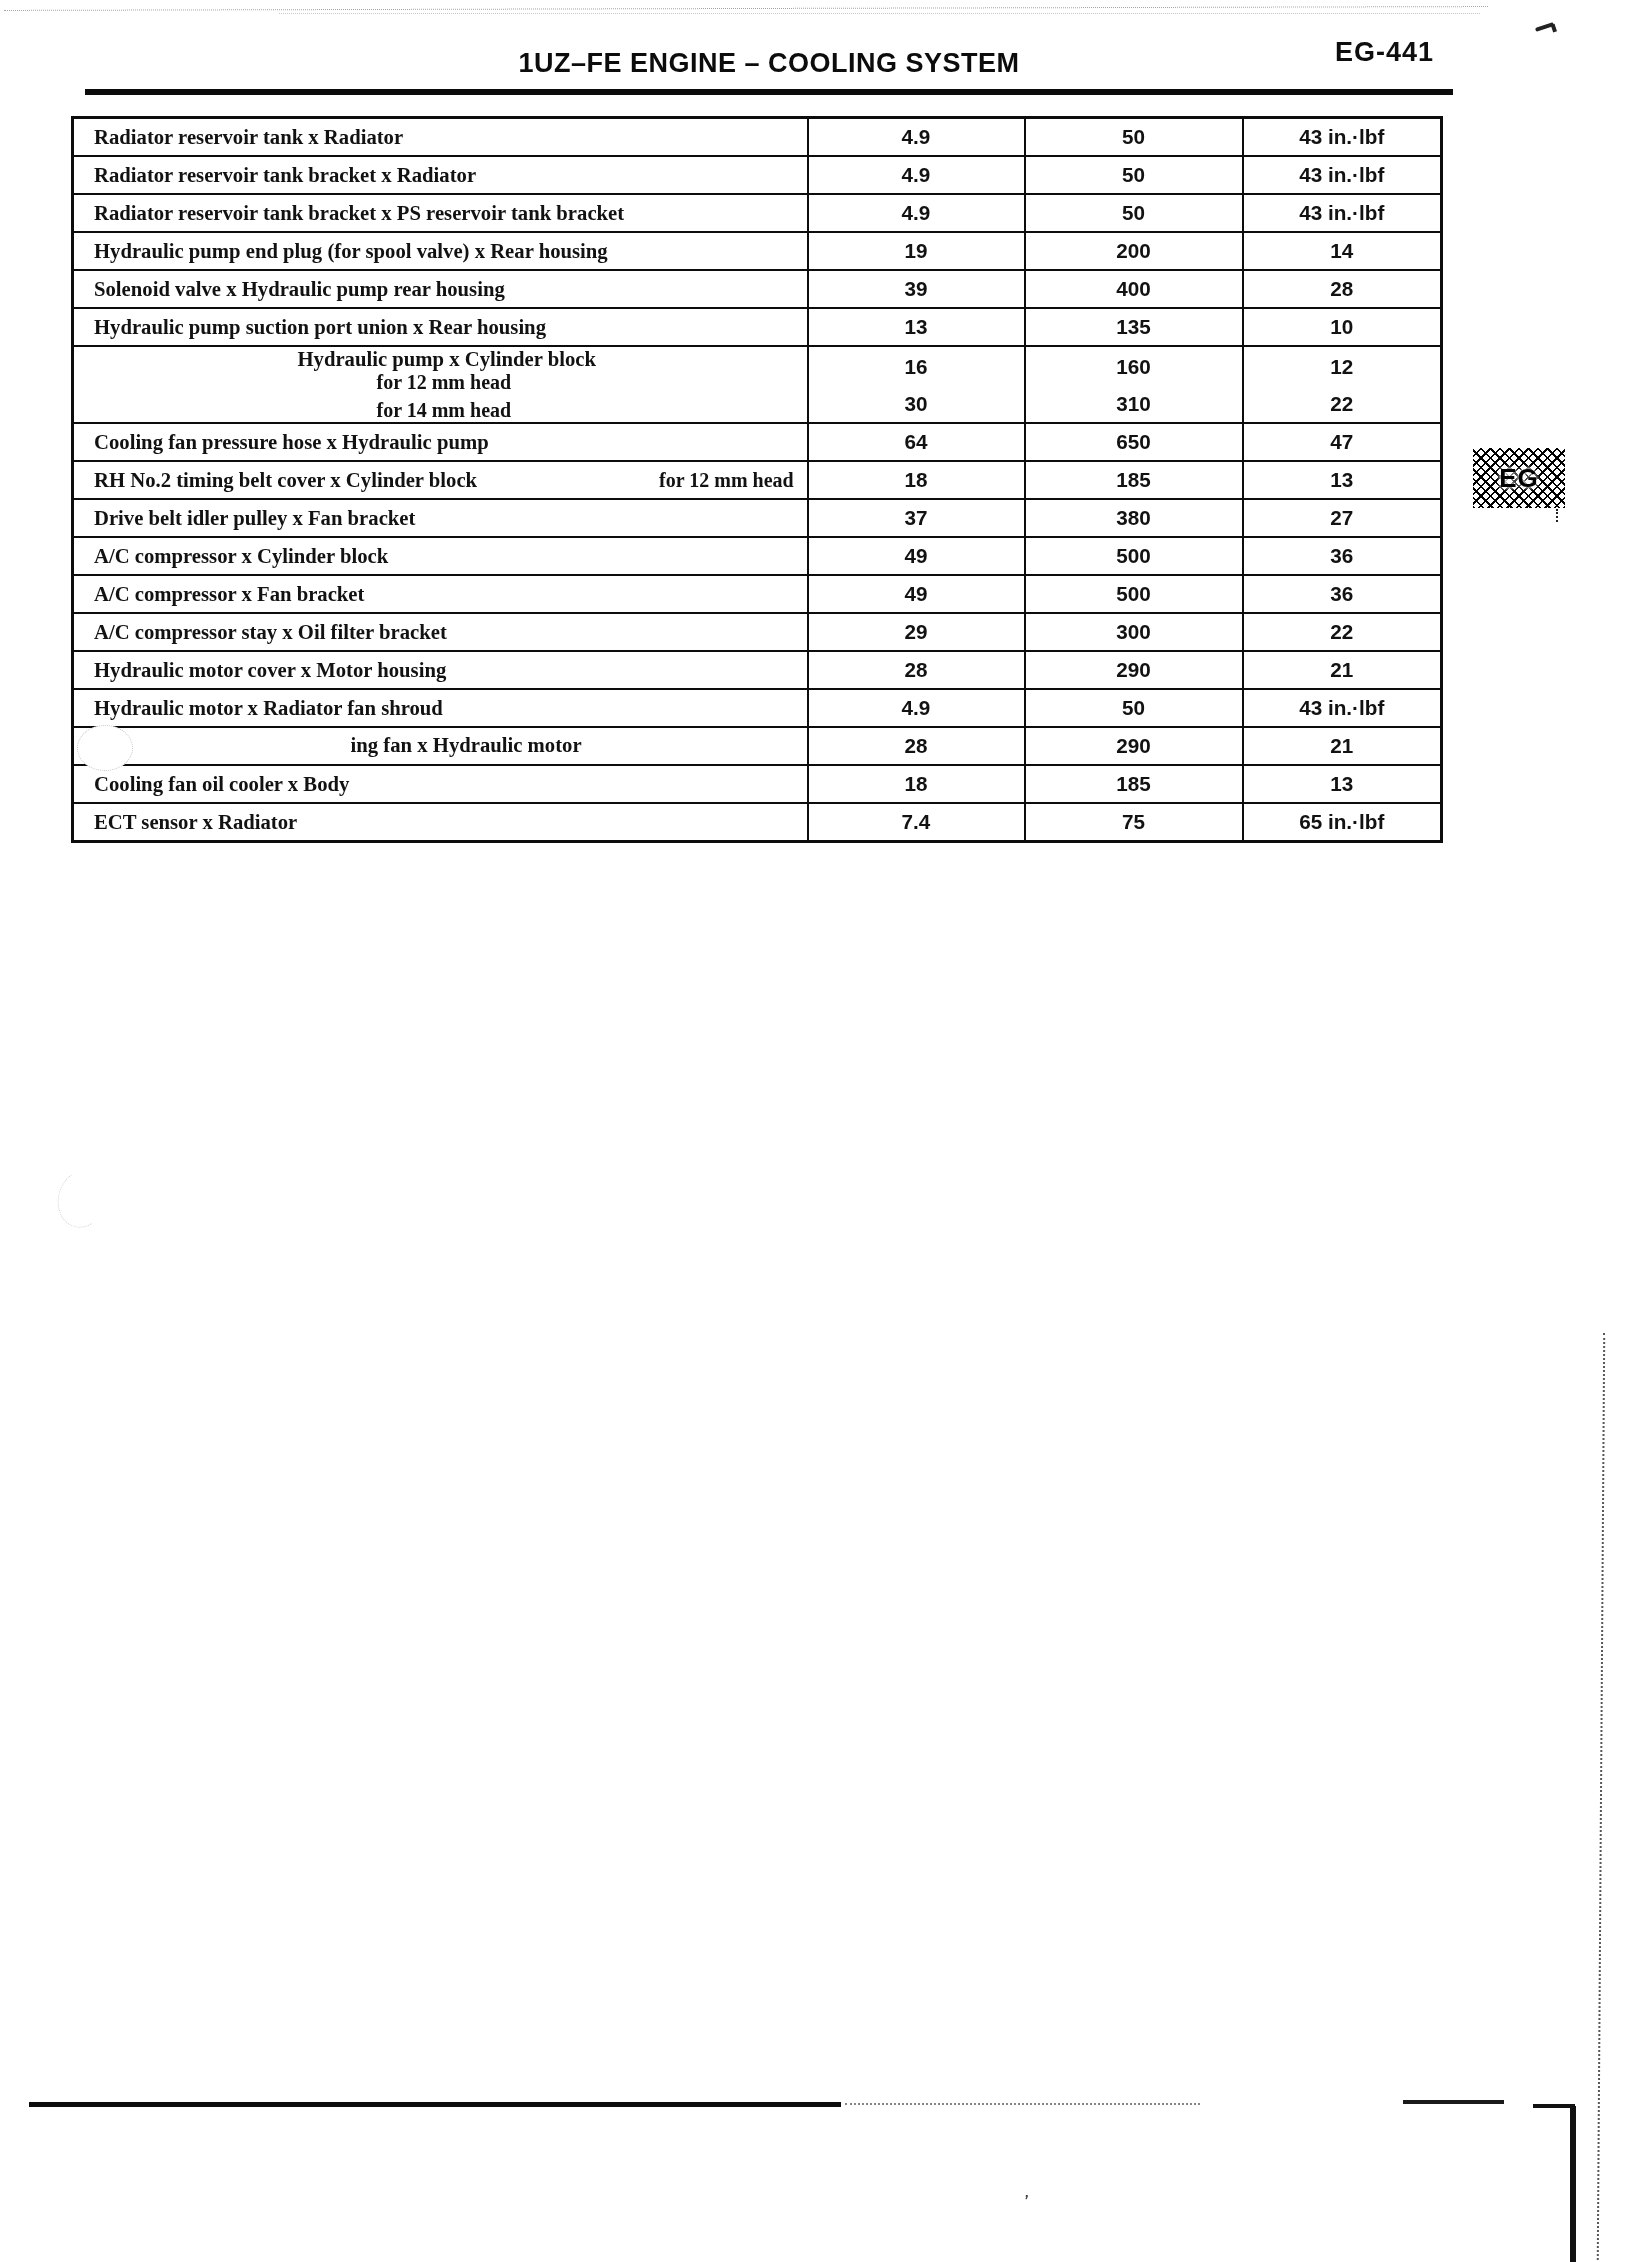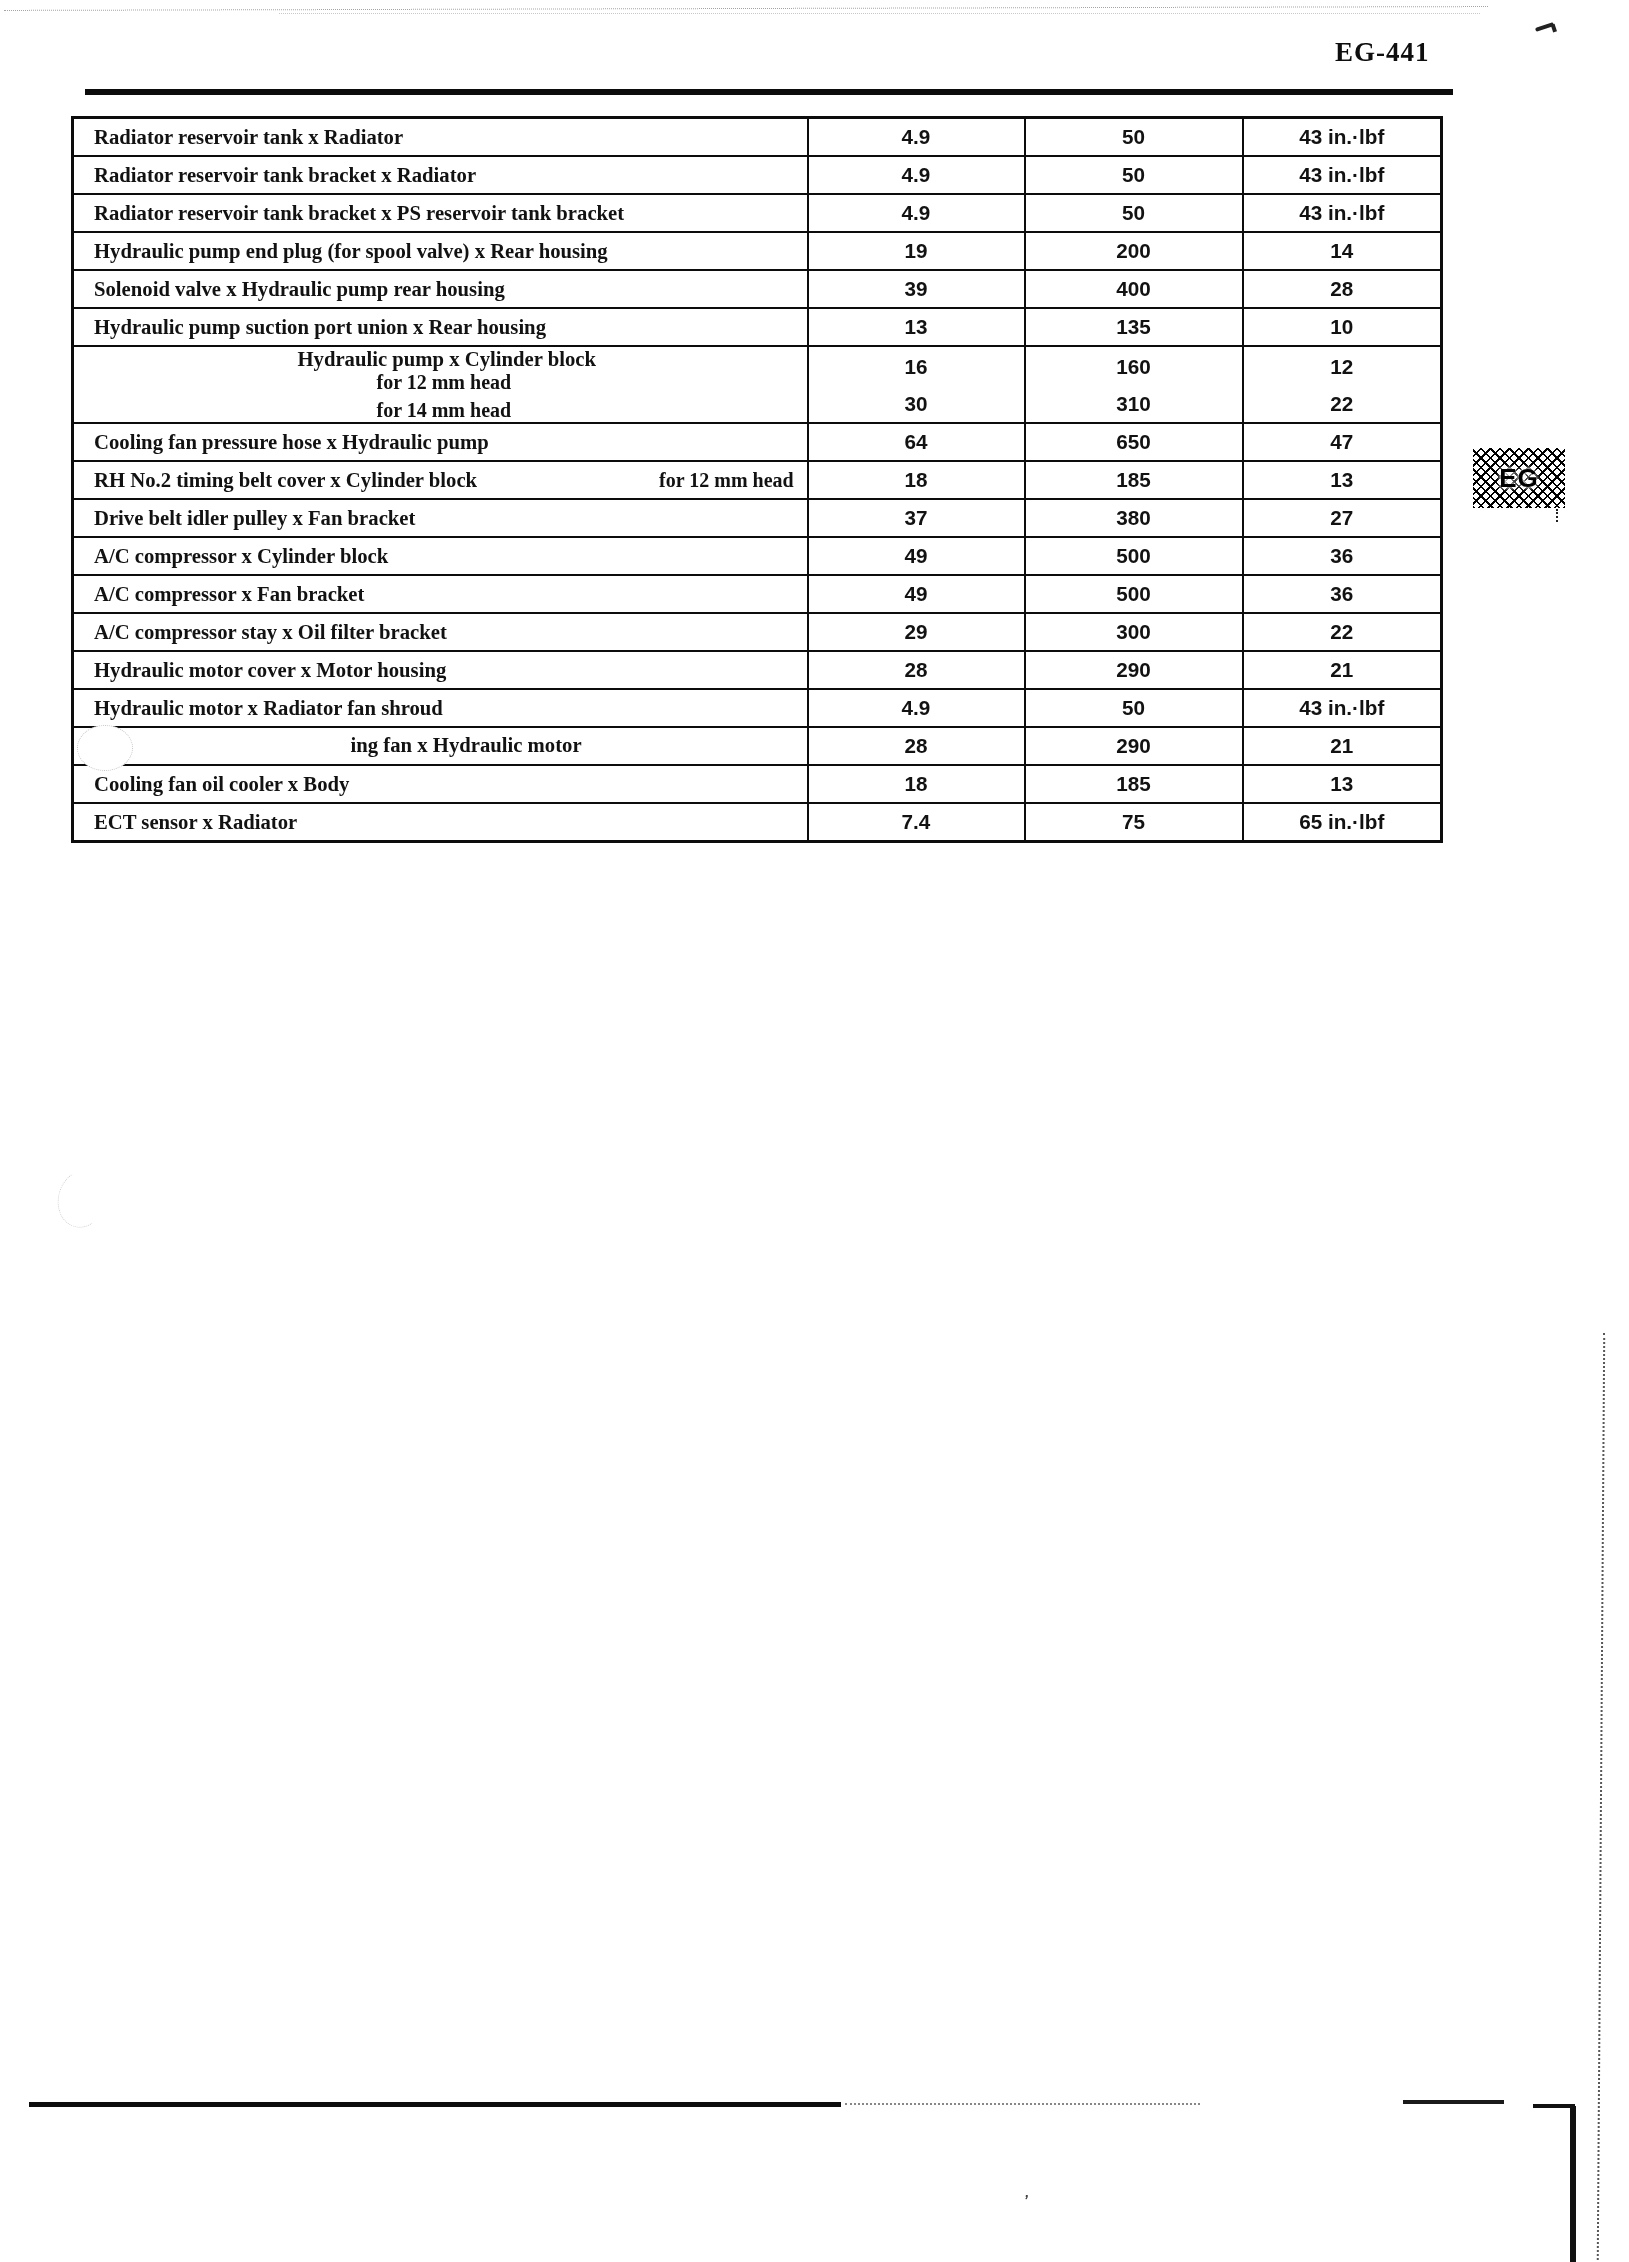--- a/index.html
+++ b/index.html
@@ -57,21 +57,21 @@
     border-right-color:transparent;border-top-color:transparent;
     opacity:.65;transform:rotate(15deg);
   }
   .stray-mark{
     position:absolute;left:1024px;top:2192px;
     font-size:14.4px;font-weight:bold;color:#333;transform:rotate(10deg);
   }
   
   .page-code{
     position:absolute;left:1335px;top:37px;width:125px;
-    font-size:27px;font-weight:bold;letter-spacing:1px;color:#0e0e0e;font-family:Liberation Serif, serif;
+    font-size:27px;font-weight:bold;letter-spacing:1px;color:#0e0e0e;
   }
   .page-title{
     position:absolute;left:85px;top:48px;width:1368px;margin:0;
     text-align:center;
     font-size:27px;font-weight:bold;letter-spacing:0.5px;color:#0c0c0c;
   }
   
   table.torque{
     position:absolute;left:71px;top:116px;width:1372px;
     border-collapse:collapse;table-layout:fixed;
@@ -119,20 +119,21 @@
 </head>
 <body>
 
 <div class="page">
 
   <div class="top-noise"></div>
   <div class="top-noise2"></div>
   <div class="tick-top-right"></div>
 
   <div class="page-code">EG-441</div>
+  <h1 class="page-title">1UZ–FE ENGINE – COOLING SYSTEM</h1>
   <div class="header-rule"></div>
 
   <table class="torque">
     <colgroup>
       <col style="width:735px">
       <col style="width:217px">
       <col style="width:218px">
       <col style="width:199px">
     </colgroup>
     <tbody>

